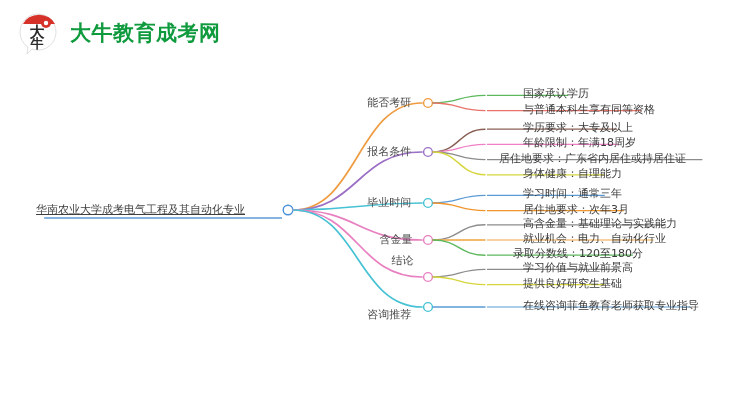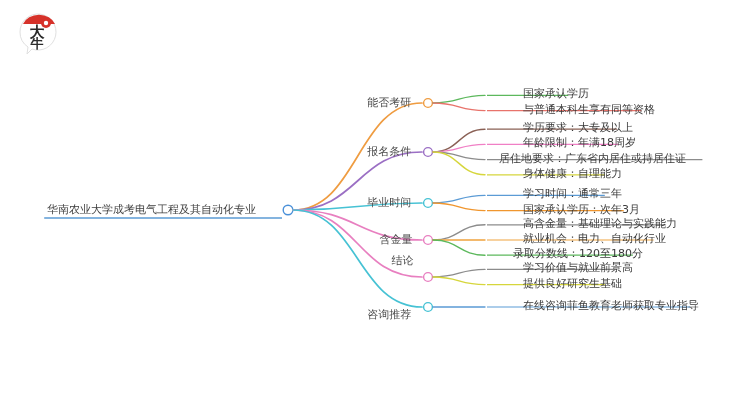--- a/index.html
+++ b/index.html
@@ -95,20 +95,21 @@
     <svg width="46" height="46" viewBox="0 0 46 46" xmlns="http://www.w3.org/2000/svg">
       <path d="M4 22 A18 18 0 1 1 16 39 L11 44 L12 37 A18 18 0 0 1 4 22 Z" fill="#ffffff" stroke="#e0e0e0" stroke-width="1"></path>
       <path d="M7 14 A17 14 0 0 1 39 14 Z" fill="#d6322a"></path>
       <circle cx="30" cy="13" r="5" fill="#d6322a"></circle>
       <circle cx="30" cy="13" r="2.2" fill="#ffffff"></circle>
       <text x="21" y="27" font-size="15" font-weight="bold" fill="#2b2b2b" text-anchor="middle" font-family="DejaVu Sans, sans-serif">大</text>
       <text x="21" y="38" font-size="13" font-weight="bold" fill="#2b2b2b" text-anchor="middle" font-family="DejaVu Sans, sans-serif">牛</text>
     </svg>
   </div>
   <div id="logo-text-block">
+    <div id="logo-title">大牛教育成考网</div>
   </div>
 </div>
 
 <div id="mindmap">
   <svg id="mm-svg" width="750" height="410" xmlns="http://www.w3.org/2000/svg">
       <line x1="44.200000000000074" y1="218" x2="282" y2="218" stroke="#5b9bd5" stroke-width="1.3"></line>
       <circle cx="288" cy="210" r="4.8" fill="#ffffff" stroke="#4a90d9" stroke-width="1.4"></circle>
       <path d="M 293 210 C 357.5 210, 357.5 103, 422 103" fill="none" stroke="#ef9c41" stroke-width="1.7" stroke-linecap="round"></path>
       <circle cx="428" cy="103" r="4.4" fill="#ffffff" stroke="#ef9c41" stroke-width="1.4"></circle>
       <path d="M 433 103 C 459 103, 459 95.4, 485 95.4" fill="none" stroke="#5cb85c" stroke-width="1.4" stroke-linecap="round"></path>
@@ -144,32 +145,32 @@
       <path d="M 433 277 C 459 277, 459 269.4, 485 269.4" fill="none" stroke="#8c8c8c" stroke-width="1.4" stroke-linecap="round"></path>
       <line x1="487" y1="269.4" x2="617" y2="269.4" stroke="#8c8c8c" stroke-width="1.2"></line>
       <path d="M 433 277 C 459 277, 459 284.59999999999997, 485 284.59999999999997" fill="none" stroke="#d6d63c" stroke-width="1.4" stroke-linecap="round"></path>
       <line x1="487" y1="284.59999999999997" x2="604.8" y2="284.59999999999997" stroke="#d6d63c" stroke-width="1.2"></line>
       <path d="M 293 210 C 357.5 210, 357.5 307, 422 307" fill="none" stroke="#46c2d4" stroke-width="1.7" stroke-linecap="round"></path>
       <circle cx="428" cy="307" r="4.4" fill="#ffffff" stroke="#46c2d4" stroke-width="1.4"></circle>
       <path d="M 433 307 C 459 307, 459 307, 485 307" fill="none" stroke="#5b9bd5" stroke-width="1.4" stroke-linecap="round"></path>
       <line x1="487" y1="307" x2="690.1999999999999" y2="307" stroke="#5b9bd5" stroke-width="1.2"></line>
     </svg>
   <div id="mm-labels">
-      <div class="node-label root-label" style="left: 47px; top: 203px;">华南农业大学成考电气工程及其自动化专业</div>
+      <div class="node-label root-label" style="left: 36px; top: 203px; text-decoration: underline;">华南农业大学成考电气工程及其自动化专业</div>
       <div class="node-label branch-label" style="left: 367.2px; top: 96px;">能否考研</div>
       <div class="node-label leaf-label" style="left: 491px; top: 87.4px;">国家承认学历</div>
       <div class="node-label leaf-label" style="left: 491px; top: 102.6px;">与普通本科生享有同等资格</div>
       <div class="node-label branch-label" style="left: 367.2px; top: 145px;">报名条件</div>
       <div class="node-label leaf-label" style="left: 491px; top: 121.2px;">学历要求：大专及以上</div>
       <div class="node-label leaf-label" style="left: 491px; top: 136.4px;">年龄限制：年满18周岁</div>
       <div class="node-label leaf-label" style="left: 467px; top: 151.6px;">居住地要求：广东省内居住或持居住证</div>
       <div class="node-label leaf-label" style="left: 491px; top: 166.8px;">身体健康：自理能力</div>
       <div class="node-label branch-label" style="left: 367.2px; top: 196px;">毕业时间</div>
       <div class="node-label leaf-label" style="left: 491px; top: 187.4px;">学习时间：通常三年</div>
-      <div class="node-label leaf-label" style="left: 491px; top: 202.6px;">国家承认学历：次年3月</div>
+      <div class="node-label leaf-label" style="left: 491px; top: 202.6px;">居住地要求：次年3月</div>
       <div class="node-label branch-label" style="left: 379.4px; top: 233px;">含金量</div>
       <div class="node-label leaf-label" style="left: 491px; top: 216.8px;">高含金量：基础理论与实践能力</div>
       <div class="node-label leaf-label" style="left: 491px; top: 232px;">就业机会：电力、自动化行业</div>
       <div class="node-label leaf-label" style="left: 481px; top: 247.2px;">录取分数线：120至180分</div>
       <div class="node-label branch-label" style="left: 391.6px; top: 254px; text-align: center;">结论</div>
       <div class="node-label leaf-label" style="left: 491px; top: 261.4px;">学习价值与就业前景高</div>
       <div class="node-label leaf-label" style="left: 491px; top: 276.6px;">提供良好研究生基础</div>
       <div class="node-label branch-label" style="left: 367.2px; top: 300px; margin-top: 8px;">咨询推荐</div>
       <div class="node-label leaf-label" style="left: 491px; top: 299px;">在线咨询菲鱼教育老师获取专业指导</div>
     </div>

